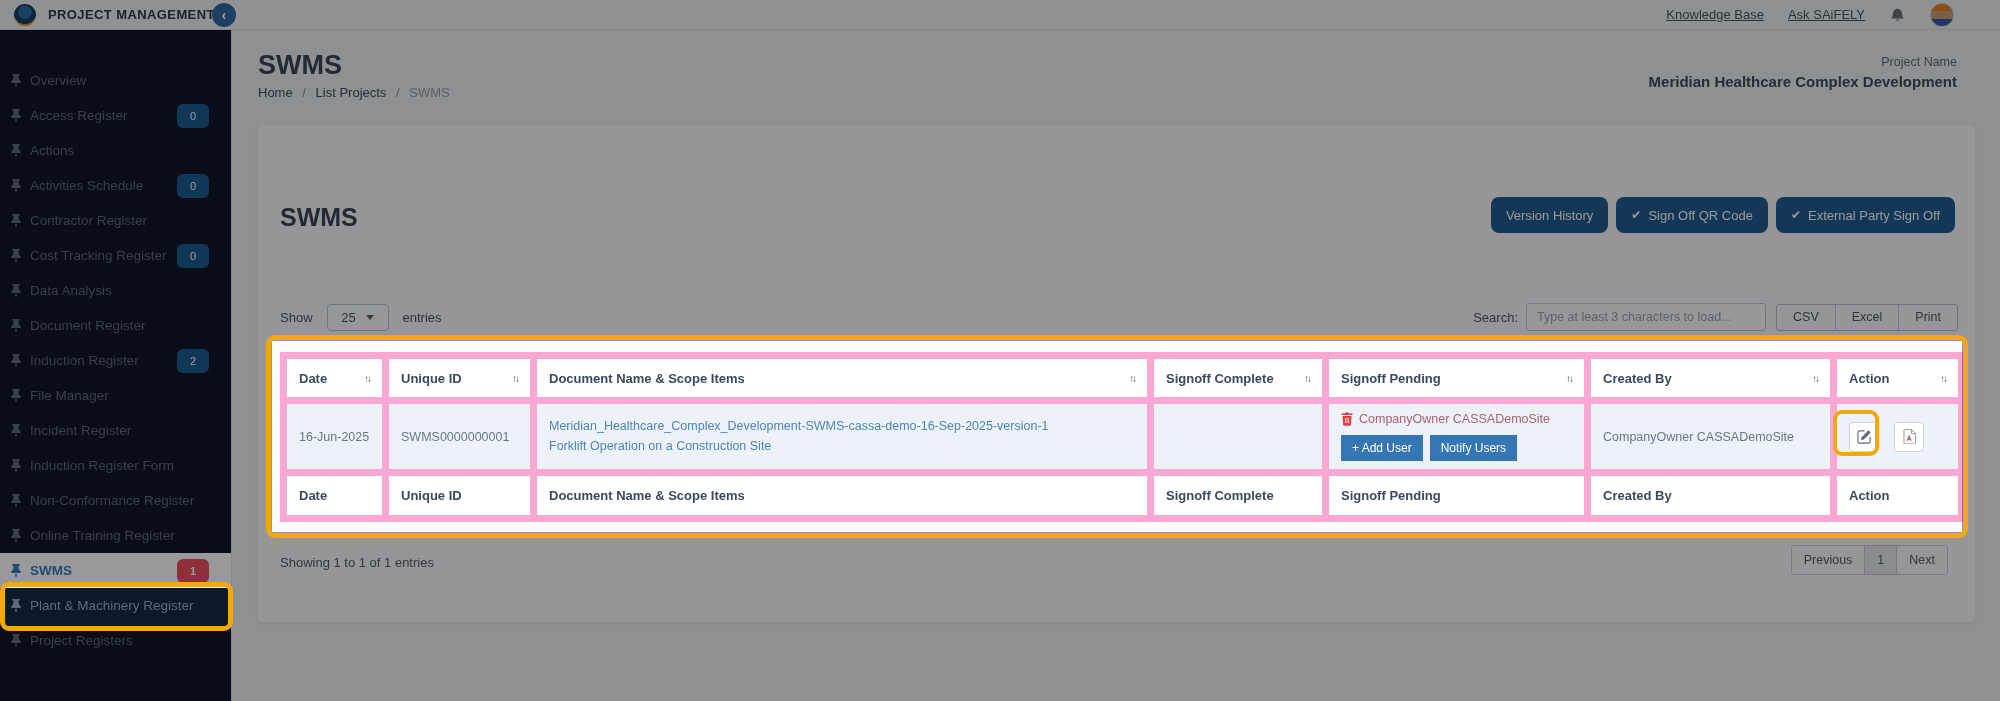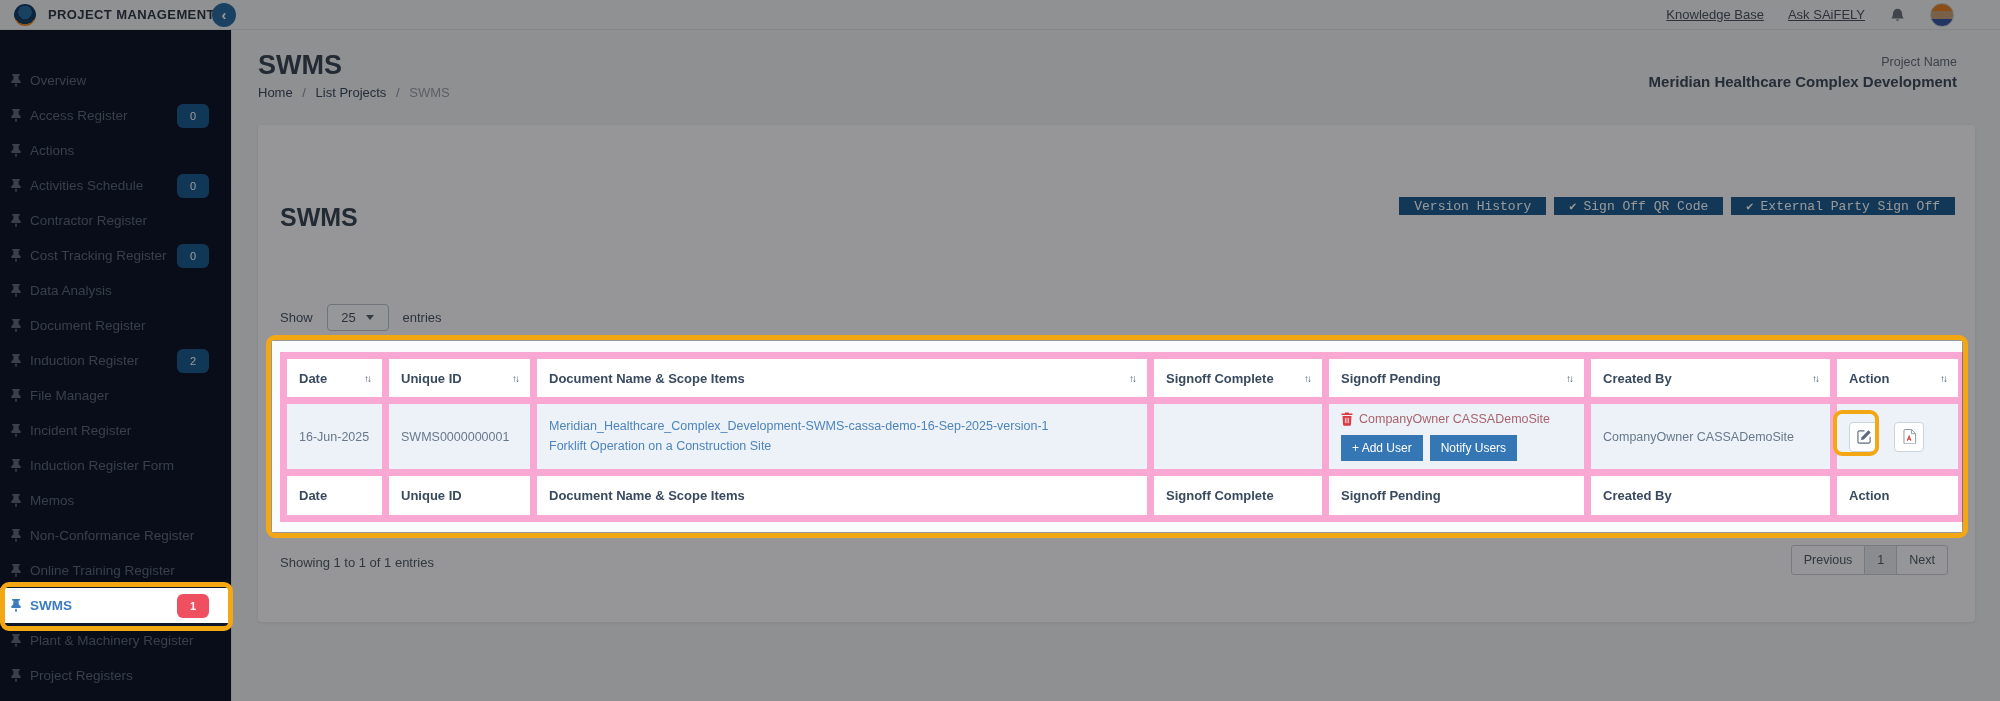--- a/index.html
+++ b/index.html
@@ -67,22 +67,22 @@
   .project-name { font-size: 15px; font-weight: bold; color: #3f4c5e; margin-top: 4px; }
 
   
   .card {
     position: absolute; left: 26px; top: 95px; width: 1717px; height: 497px;
     background: #fafbfd; border-radius: 4px; box-shadow: 0 1px 3px rgba(40,50,60,.10);
   }
   .card-heading { position: absolute; left: 22px; top: 78px; font-size: 25px; font-weight: bold; color: #3a4757; }
   .card-actions { position: absolute; right: 20px; top: 72px; display: flex; gap: 8px; }
   .btn-dark {
-    background: #1e5d92; color: #fff; border: none; border-radius: 0;
-    font-family: Liberation Mono, monospace; font-size: 13px; padding: 0 15px; height: 18px;
+    background: #1e5d92; color: #fff; border: none; border-radius: 8px;
+    font-family: Liberation Sans, sans-serif; font-size: 13px; padding: 0 15px; height: 36px;
     display: flex; align-items: center; gap: 7px; cursor: pointer;
   }
   .btn-dark .check { font-size: 12px; }
 
   .controls-row {
     position: absolute; left: 22px; right: 17px; top: 178px; height: 28px;
     display: flex; align-items: center;
   }
   .show-label, .entries-label { font-size: 13px; color: #4a5668; }
   .select-box {
@@ -267,28 +267,20 @@
           </svg>
         </span>
         <span class="side-label">Induction Register Form</span>
       </div>
       <div class="side-item">
         <span class="pin">
           <svg viewBox="0 0 384 512">
             <path d="M32 32C32 14.3 46.3 0 64 0H320c17.7 0 32 14.3 32 32s-14.3 32-32 32H290.5l11.4 148.2c36.7 19.9 65.7 53.2 79.5 94.7l1 3c3.3 9.8 1.6 20.5-4.4 28.8s-15.7 13.3-26 13.3H32c-10.3 0-19.9-4.9-26-13.3s-7.7-19-4.4-28.8l1-3c13.8-41.5 42.8-74.8 79.5-94.7L93.5 64H64C46.3 64 32 49.7 32 32zM160 384h64v96c0 17.7-14.3 32-32 32s-32-14.3-32-32V384z"></path>
           </svg>
         </span>
-        <span class="side-label">Memos</span>
-      </div>
-      <div class="side-item">
-        <span class="pin">
-          <svg viewBox="0 0 384 512">
-            <path d="M32 32C32 14.3 46.3 0 64 0H320c17.7 0 32 14.3 32 32s-14.3 32-32 32H290.5l11.4 148.2c36.7 19.9 65.7 53.2 79.5 94.7l1 3c3.3 9.8 1.6 20.5-4.4 28.8s-15.7 13.3-26 13.3H32c-10.3 0-19.9-4.9-26-13.3s-7.7-19-4.4-28.8l1-3c13.8-41.5 42.8-74.8 79.5-94.7L93.5 64H64C46.3 64 32 49.7 32 32zM160 384h64v96c0 17.7-14.3 32-32 32s-32-14.3-32-32V384z"></path>
-          </svg>
-        </span>
         <span class="side-label">Non-Conformance Register</span>
       </div>
       <div class="side-item">
         <span class="pin">
           <svg viewBox="0 0 384 512">
             <path d="M32 32C32 14.3 46.3 0 64 0H320c17.7 0 32 14.3 32 32s-14.3 32-32 32H290.5l11.4 148.2c36.7 19.9 65.7 53.2 79.5 94.7l1 3c3.3 9.8 1.6 20.5-4.4 28.8s-15.7 13.3-26 13.3H32c-10.3 0-19.9-4.9-26-13.3s-7.7-19-4.4-28.8l1-3c13.8-41.5 42.8-74.8 79.5-94.7L93.5 64H64C46.3 64 32 49.7 32 32zM160 384h64v96c0 17.7-14.3 32-32 32s-32-14.3-32-32V384z"></path>
           </svg>
         </span>
         <span class="side-label">Online Training Register</span>
       </div>
@@ -352,20 +344,29 @@
     </div>
 
     <div class="controls-row">
       <span class="show-label">Show</span>
       <div class="select-box">
         <span>25</span>
         <span class="select-caret"></span>
       </div>
       <span class="entries-label">entries</span>
 
+      <div class="search-wrap">
+        <span class="search-label">Search:</span>
+        <input class="search-input" type="text" placeholder="Type at least 3 characters to load..." style="">
+        <div class="export-group">
+          <button class="export-btn">CSV</button>
+          <button class="export-btn">Excel</button>
+          <button class="export-btn">Print</button>
+        </div>
+      </div>
     </div>
 
     <div class="table-wrap">
       <table class="swms">
         <colgroup>
           <col style="width:102px">
             <col style="width:148px">
             <col style="width:617px">
           <col style="width:175px">
             <col style="width:262px">

